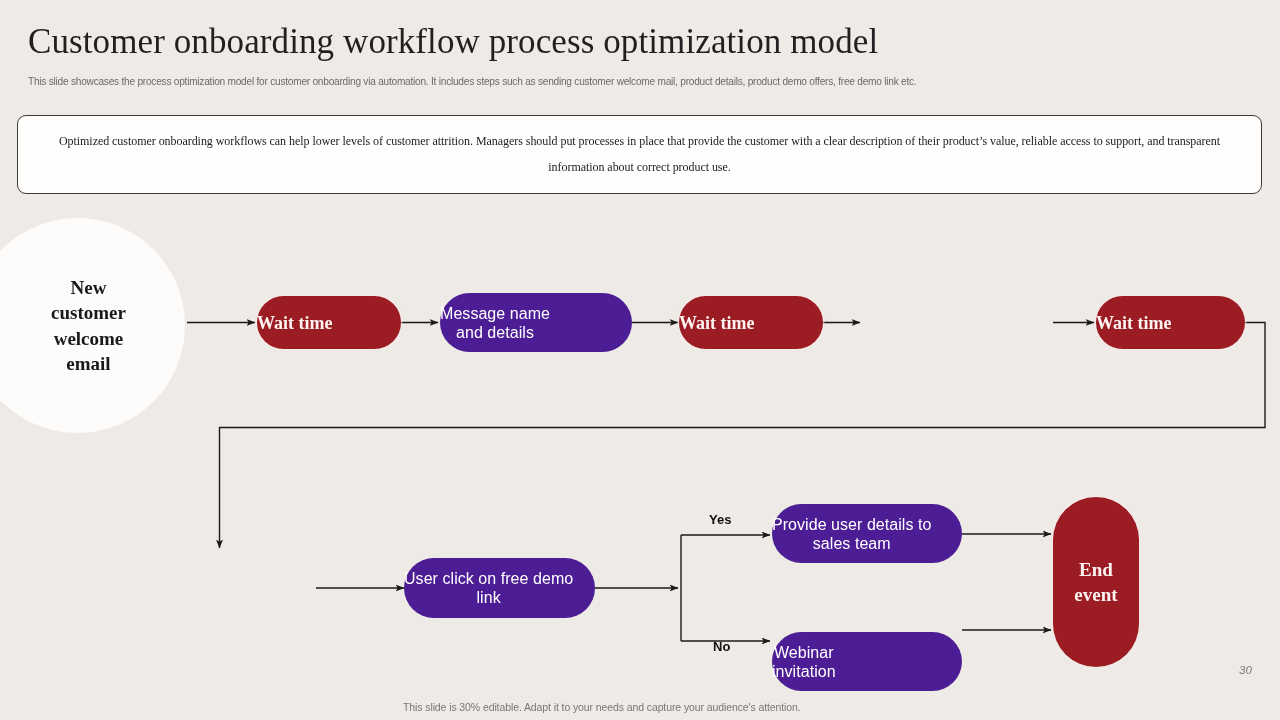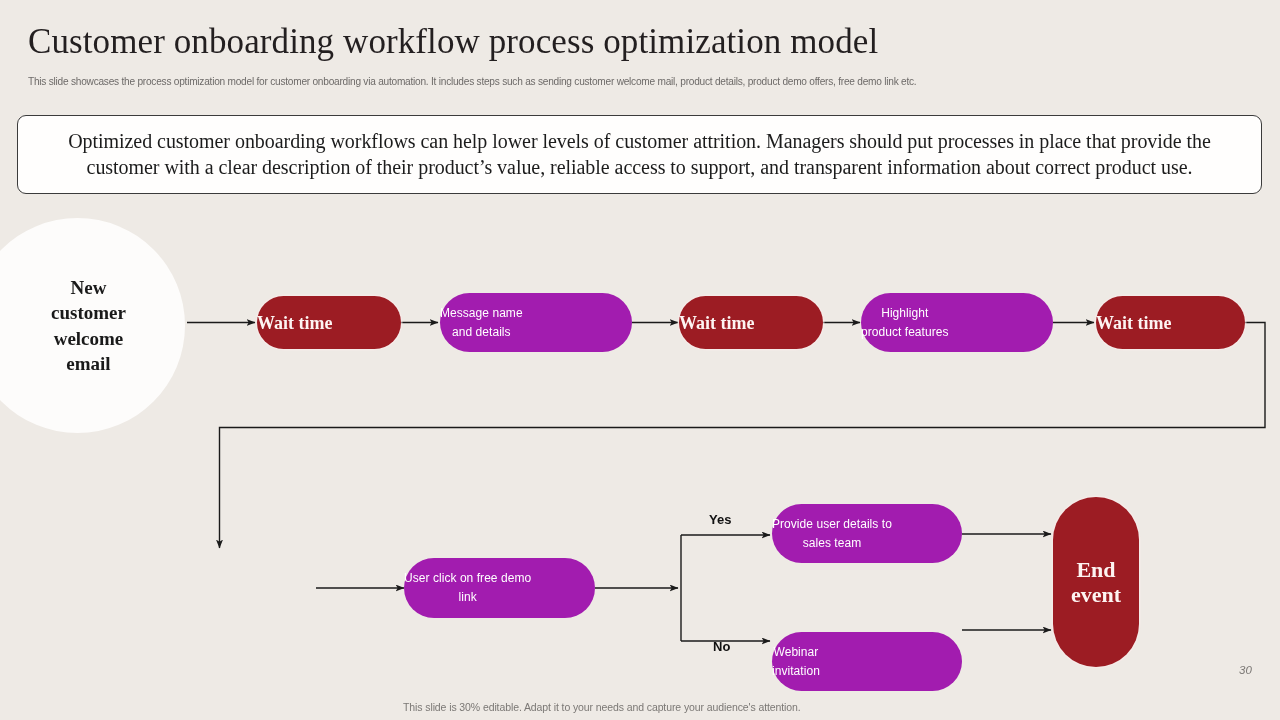--- a/index.html
+++ b/index.html
@@ -61,21 +61,21 @@
     background: #fffefd;
     border: 1.2px solid #3b3b3b;
     border-radius: 9px;
     display: flex;
     align-items: center;
     justify-content: center;
     padding: 2px 26px 4px 26px;
   }
   #callout-text {
     font-family: "Liberation Serif", serif;
-    font-size: 20px;
+    font-size: 12px;
     line-height: 26px;
     color: #1c1c1c;
     text-align: center;
     letter-spacing: -0.05px;
   }
 
   
   #flow {
     position: absolute;
     left: 0;
@@ -98,25 +98,25 @@
     border-radius: 40px;
     color: #fdf4f2;
     font-family: "Liberation Serif", serif;
     font-weight: bold;
     font-size: 18px;
     line-height: 22px;
     box-shadow: 0 0 0 1.5px rgba(252, 235, 235, 0.55);
   }
 
   .pill-blue {
-    background: #a21caf;
+    background: #4c1d95;
     border-radius: 40px;
     color: #ffffff;
     font-family: "Liberation Sans", sans-serif;
-    font-size: 12px;
+    font-size: 16px;
     line-height: 19px;
     letter-spacing: 0.05px;
   }
 
   #circle-start {
     position: absolute;
     left: -30px;
     top: 218px;
     width: 215px;
     height: 215px;
@@ -143,21 +143,21 @@
     height: 170px;
     background: #9c1c23;
     border-radius: 45px;
     display: flex;
     align-items: center;
     justify-content: center;
     text-align: center;
     color: #fdf4f2;
     font-family: "Liberation Serif", serif;
     font-weight: bold;
-    font-size: 22px;
+    font-size: 19px;
     line-height: 25px;
     box-shadow: 0 0 0 1.5px rgba(252, 235, 235, 0.55);
   }
 
   .branch-label {
     position: absolute;
     font-family: "Liberation Sans", sans-serif;
     font-weight: bold;
     font-size: 13px;
     color: #111111;
@@ -250,26 +250,20 @@
     <span>
       <span>Message name</span><br>
       <span>and details</span>
     </span>
   </div>
 
   <div class="node pill-red" style="left:679px; top:296px; width:144px; height:53px;">
     <span>Wait time</span>
   </div>
 
-  <div class="node pill-blue" style="left:861px; top:293px; width:192px; height:59px;">
-    <span>
-      <span>Highlight</span><br>
-      <span>product features</span>
-    </span>
-  </div>
 
   <div class="node pill-red" style="left:1096px; top:296px; width:149px; height:53px;">
     <span>Wait time</span>
   </div>
 
 
   <div class="node pill-blue" style="left:404px; top:558px; width:191px; height:60px;">
     <span>
       <span>User click on free demo</span><br>
       <span>link</span>

